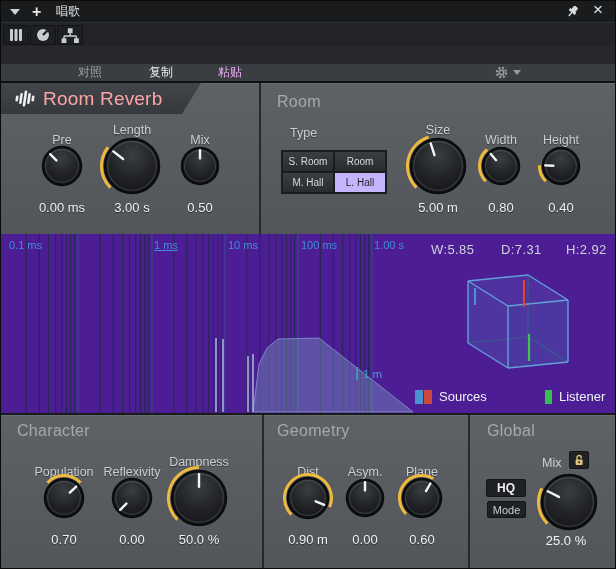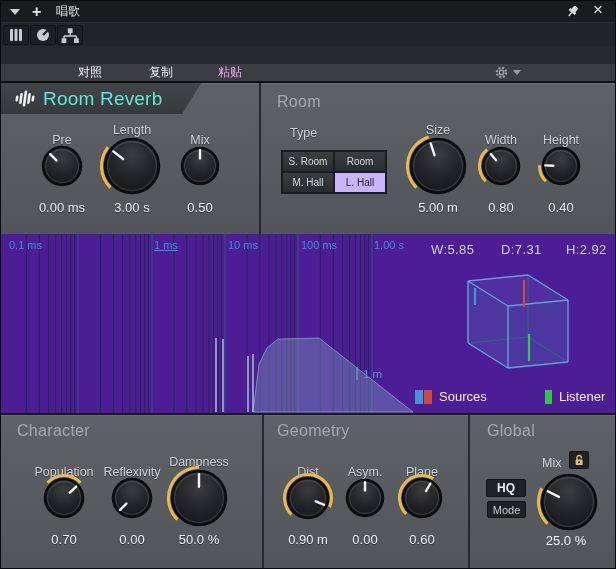--- a/index.html
+++ b/index.html
@@ -26,21 +26,21 @@
   #auto-chip{left:0;top:63px;width:57px;height:17px;background:#46494d;border-right:1px solid #2c2f32;display:flex;align-items:center}
   .cn{font-size:12px;line-height:17px}
   #row4-right{left:527px;top:63px;width:89px;height:17px;background:#3e4145}
 
   
   .panel{position:absolute;background:linear-gradient(#5e6267,#52565b);box-shadow:inset 0 1px 0 rgba(255,255,255,.07)}
   #panel-main{left:0;top:82px;width:258px;height:151px}
   #panel-room{left:260px;top:82px;width:356px;height:151px}
   #vdiv-top{left:258px;top:82px;width:2px;height:151px;background:#26282b}
   #banner{left:0;top:82px;width:200px;height:31px;background:linear-gradient(#42454a,#35383c);clip-path:polygon(0 0,200px 0,181px 31px,0 31px)}
-  #plugin-title{left:42px;top:87px;font-size:19px;color:#5eead4;letter-spacing:.2px}
+  #plugin-title{left:42px;top:87px;font-size:19px;color:#fca5a5;letter-spacing:.2px}
   .section-title{position:absolute;font-size:16px;color:rgba(235,238,240,.5);letter-spacing:.3px}
   #display{left:0;top:233px;width:616px;height:179px;background:#4c1d95}
   #hdiv-bot{left:0;top:412px;width:616px;height:2px;background:#17191b}
   #panel-character{left:0;top:414px;width:261px;height:155px}
   #panel-geometry{left:263px;top:414px;width:204px;height:155px}
   #panel-global{left:469px;top:414px;width:147px;height:155px}
   #vdiv-b1{left:261px;top:414px;width:2px;height:155px;background:#26282b}
   #vdiv-b2{left:467px;top:414px;width:2px;height:155px;background:#26282b}
 
   
@@ -140,21 +140,21 @@
       <div id="preset-name">default</div>
       <div class="abs tri-sm" style="left:193px;top:7px"></div>
     </div>
   </div>
 
   <div class="abs" id="row4">
     <div class="abs" id="auto-chip">
       <span class="cn" style="margin-left:5px;color:#d8dadc">自动</span>
       <span class="cn" style="margin-left:6px;color:#d8dadc">关</span>
     </div>
-    <div class="abs cn" style="left:69px;top:0;width:40px;text-align:center;color:#ffffff">对照</div>
+    <div class="abs cn" style="left:69px;top:0;width:40px;text-align:center;color:#a3a3a3">对照</div>
     <div class="abs cn" style="left:140px;top:0;width:40px;text-align:center;color:#e9ebed">复制</div>
     <div class="abs cn" style="left:209px;top:0;width:40px;text-align:center;color:#f0abfc">粘贴</div>
     <svg class="abs" style="left:494px;top:2px" width="13" height="13" fill="none">
       <circle cx="6.5" cy="6.5" r="4.6" stroke="#9a9da0" stroke-width="2.4" stroke-dasharray="2 1.6"></circle>
       <circle cx="6.5" cy="6.5" r="2.2" stroke="#9a9da0" stroke-width="1.5"></circle>
     </svg>
     <div class="abs tri-sm" style="left:512px;top:6px"></div>
     <div class="abs" id="row4-right"></div>
   </div>
 

